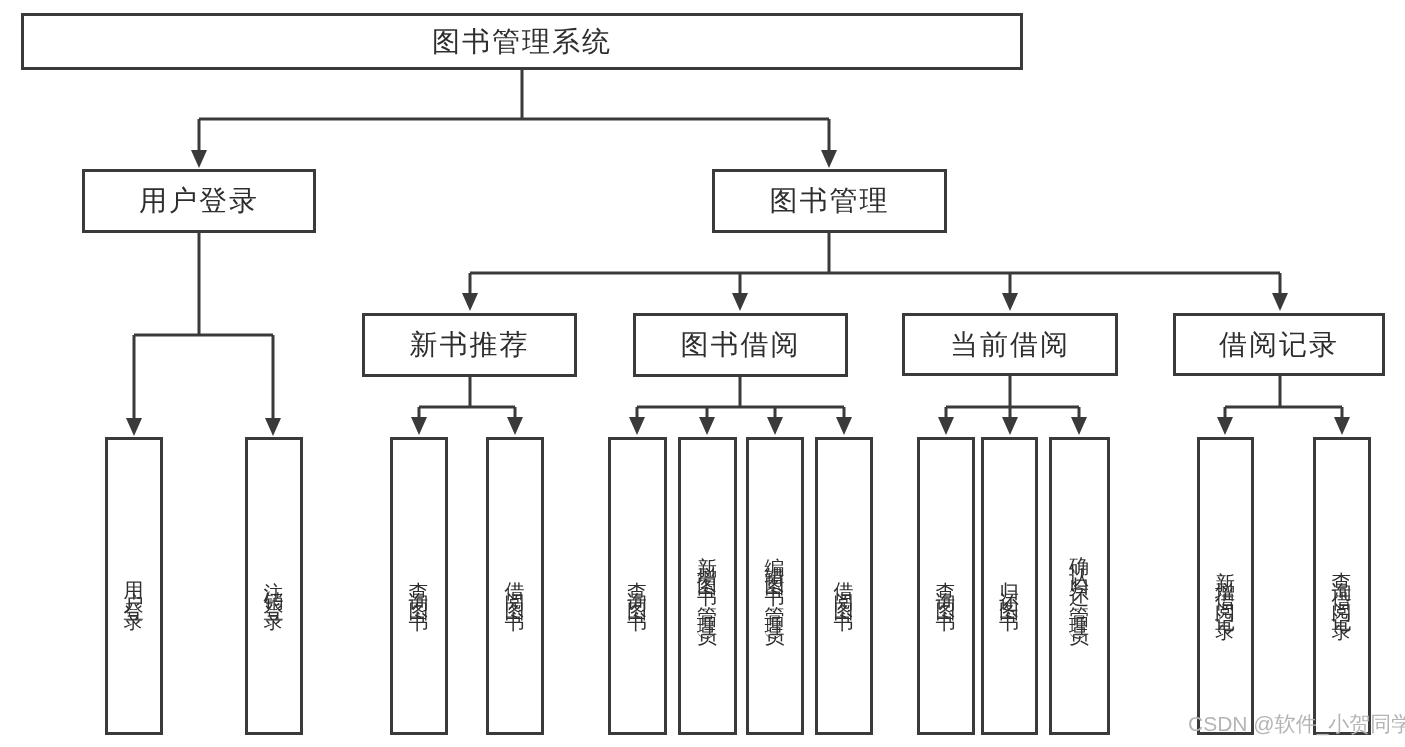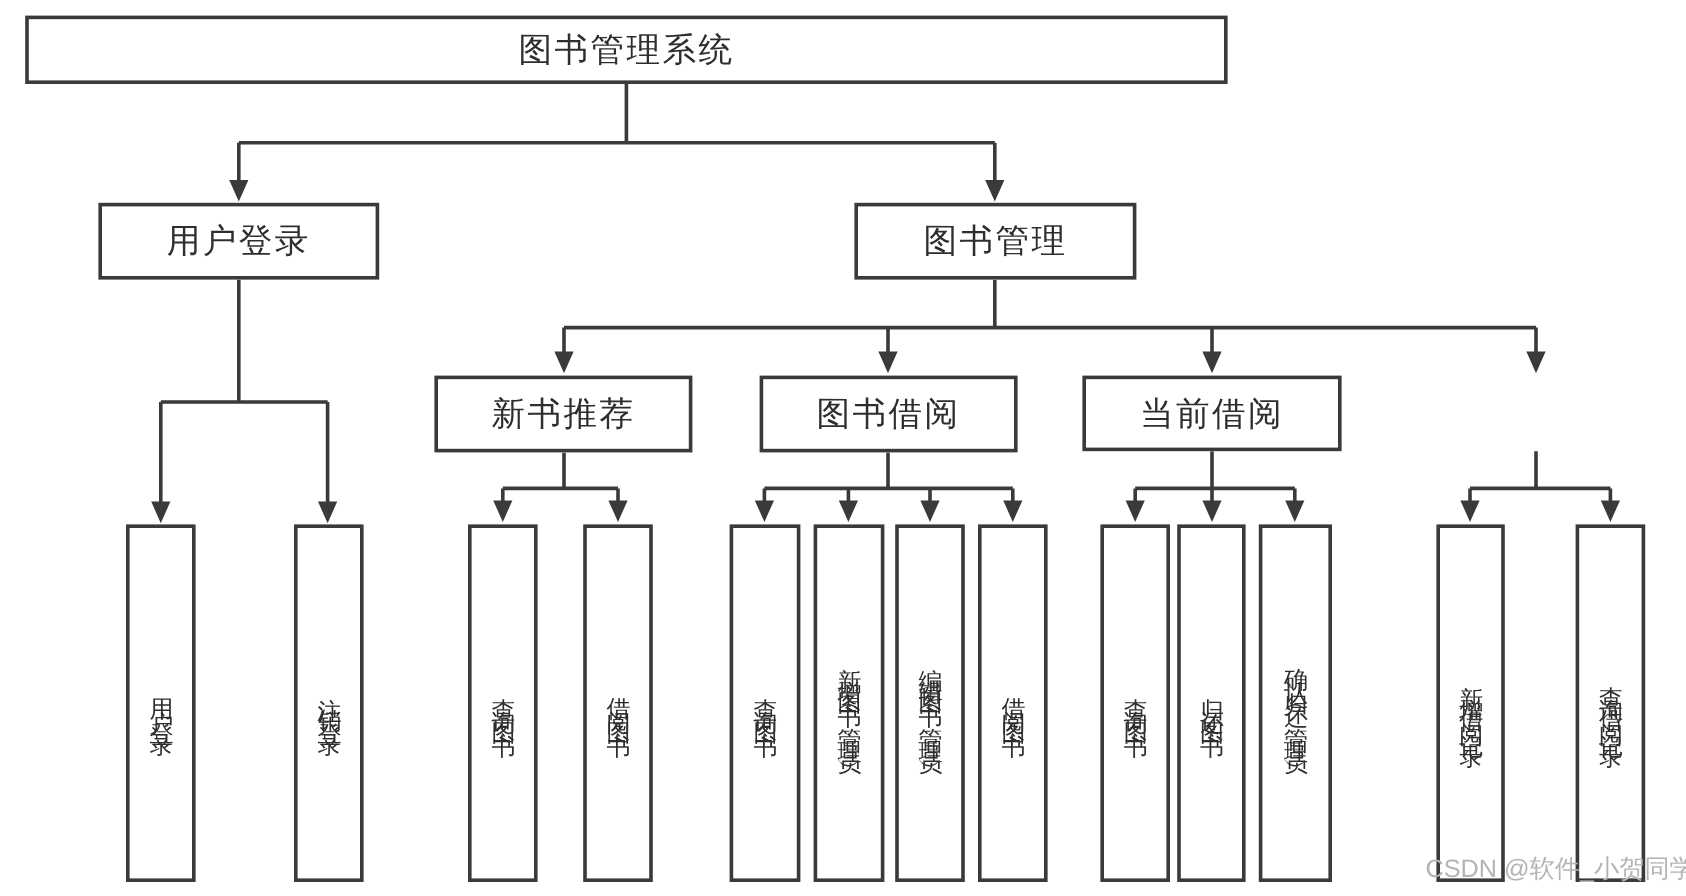--- a/index.html
+++ b/index.html
@@ -131,20 +131,23 @@
 
   <div class="node h" style="left:362px;top:313px;width:215px;height:64px">
     <span>新书推荐</span>
   </div>
   <div class="node h" style="left:902px;top:313px;width:216px;height:63px">
     <span>当前借阅</span>
   </div>
   <div class="node h" style="left:633px;top:313px;width:215px;height:64px">
     <span>图书借阅</span>
   </div>
+  <div class="node h" style="left:1173px;top:313px;width:212px;height:63px">
+    <span>借阅记录</span>
+  </div>
 
   <div class="node v" style="left:105px;top:437px;width:58px;height:298px">
     <span>用户登录</span>
   </div>
   <div class="node v" style="left:245px;top:437px;width:58px;height:298px">
     <span>注销登录</span>
   </div>
 
   <div class="node v" style="left:390px;top:437px;width:58px;height:298px">
     <span>查询图书</span>

